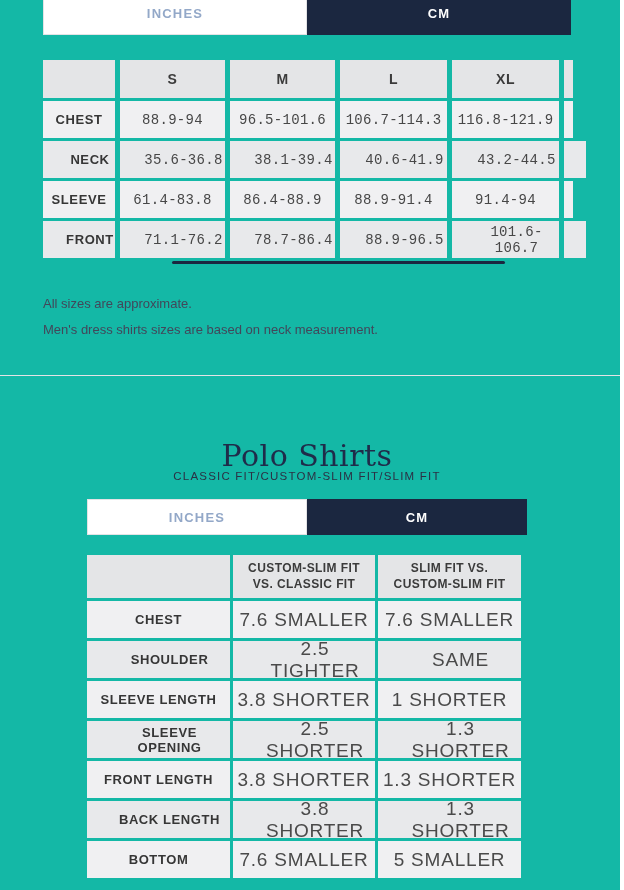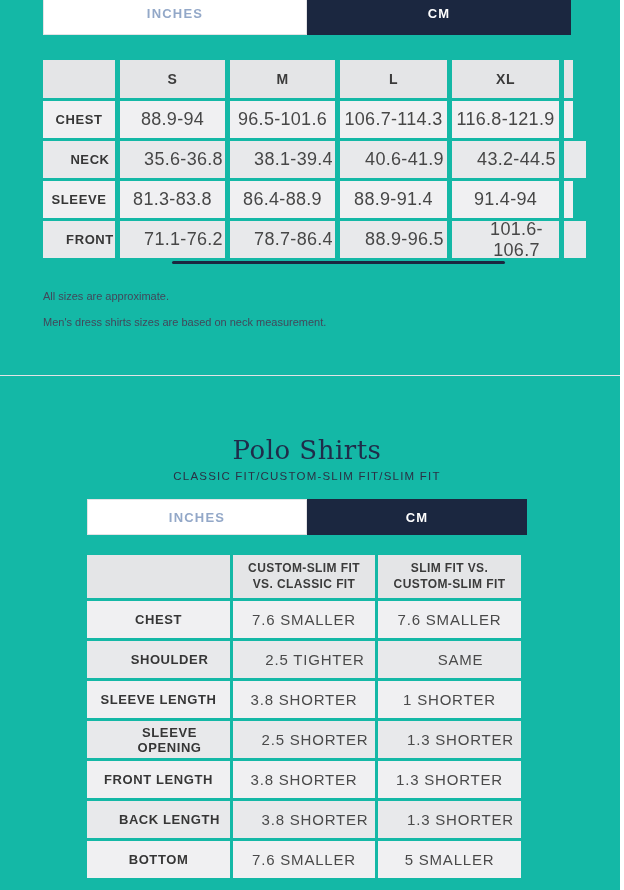--- a/index.html
+++ b/index.html
@@ -23,47 +23,47 @@
   .trow.light> .cell{background:#f0f0f2;}
   .trow.dark > .cell{background:#e8e9eb;padding-left:22px;}
 
   
   #table1{left:43px;top:60px;
           grid-template-columns:72px 105px 105px 107px 107px 9px;
           grid-template-rows:38px repeat(4,37px);
           column-gap:5px;row-gap:3px;}
   #table1 .hdr .cell{font-weight:bold;font-size:14px;color:#3b3b3b;letter-spacing:.5px;}
   #table1 .label{font-weight:bold;font-size:13px;color:#363636;letter-spacing:.6px;}
-  #table1 .val{font-size:18px;color:#474747;letter-spacing:.3px;}
+  #table1 .val{font-size:14px;color:#474747;letter-spacing:.3px;font-family:Liberation Mono, monospace;}
 
   
   .hscroll-thumb{position:absolute;left:172px;top:261px;width:333px;height:3px;
                  background:var(--navy);border-radius:2px;cursor:pointer;}
 
   
-  .notes{position:absolute;left:43px;top:283px;font-size:11px;color:#42475a;line-height:26px;}
+  .notes{position:absolute;left:43px;top:291px;font-size:13px;color:#42475a;line-height:26px;}
 
   
   .divider{position:absolute;left:0;top:375px;width:624px;height:1px;background:var(--divider);}
 
   
   .polo-title{position:absolute;left:87px;top:413px;width:440px;text-align:center;
               font-family:"DejaVu Serif","Liberation Serif",serif;font-weight:normal;
-              font-size:26px;color:#1f2c4a;letter-spacing:.5px;}
+              font-size:30px;color:#1f2c4a;letter-spacing:.5px;}
   .polo-subtitle{position:absolute;left:27px;top:470px;width:560px;text-align:center;
               font-size:11.5px;font-weight:normal;color:#2b3044;letter-spacing:1.2px;}
 
   
   #table2{left:87px;top:555px;
           grid-template-columns:143px 142px 143px;
           grid-template-rows:43px repeat(7,37px);
           gap:3px;}
   #table2 .hdr .cell{font-weight:bold;font-size:12px;color:#3b3b3b;letter-spacing:.4px;line-height:1.3;padding:0 6px;}
   #table2 .label{font-weight:bold;font-size:13px;color:#363636;letter-spacing:.6px;}
-  #table2 .val{font-size:15px;color:#4a4a4a;letter-spacing:.8px;}
+  #table2 .val{font-size:19px;color:#4a4a4a;letter-spacing:.8px;}
 </style>
 </head>
 <body>
 
 <div class="page">
 
   <div>
 
     <div class="tabbar" id="tabbar1">
       <div class="tab inactive">INCHES</div>
@@ -93,21 +93,21 @@
         <div class="cell label">NECK</div>
         <div class="cell val">35.6-36.8</div>
         <div class="cell val">38.1-39.4</div>
         <div class="cell val">40.6-41.9</div>
         <div class="cell val">43.2-44.5</div>
         <div class="cell"></div>
       </div>
 
       <div class="trow light">
         <div class="cell label">SLEEVE</div>
-        <div class="cell val">81.3-83.8</div>
+        <div class="cell val">61.4-83.8</div>
         <div class="cell val">86.4-88.9</div>
         <div class="cell val">88.9-91.4</div>
         <div class="cell val">91.4-94</div>
         <div class="cell"></div>
       </div>
 
       <div class="trow dark">
         <div class="cell label">FRONT</div>
         <div class="cell val">71.1-76.2</div>
         <div class="cell val">78.7-86.4</div>

